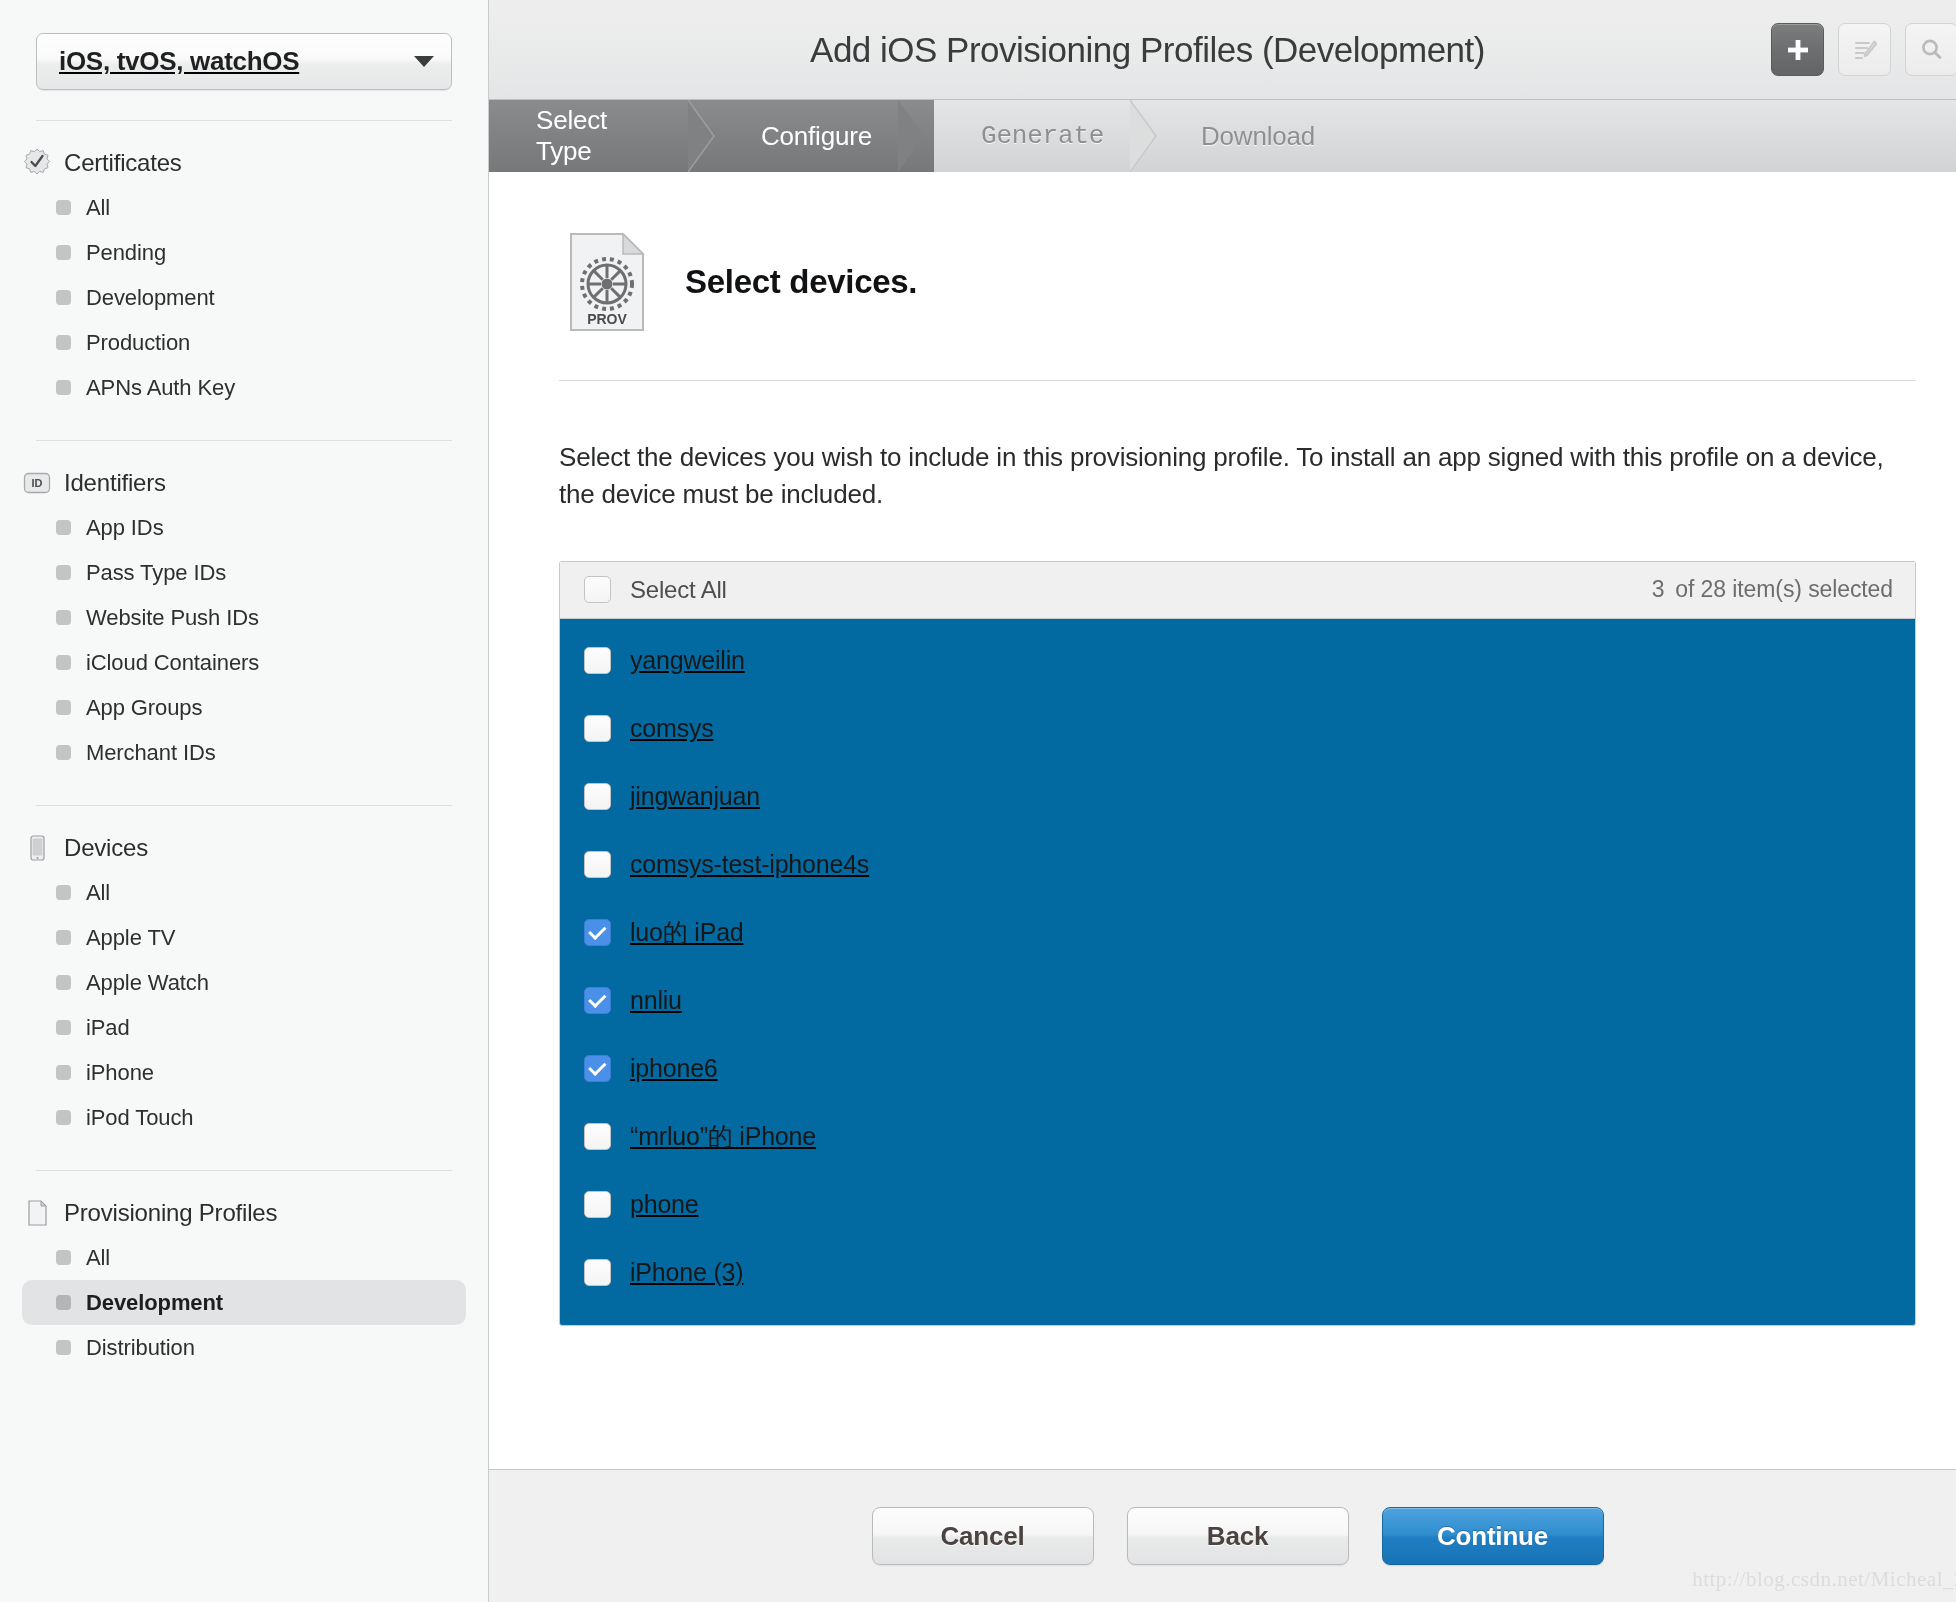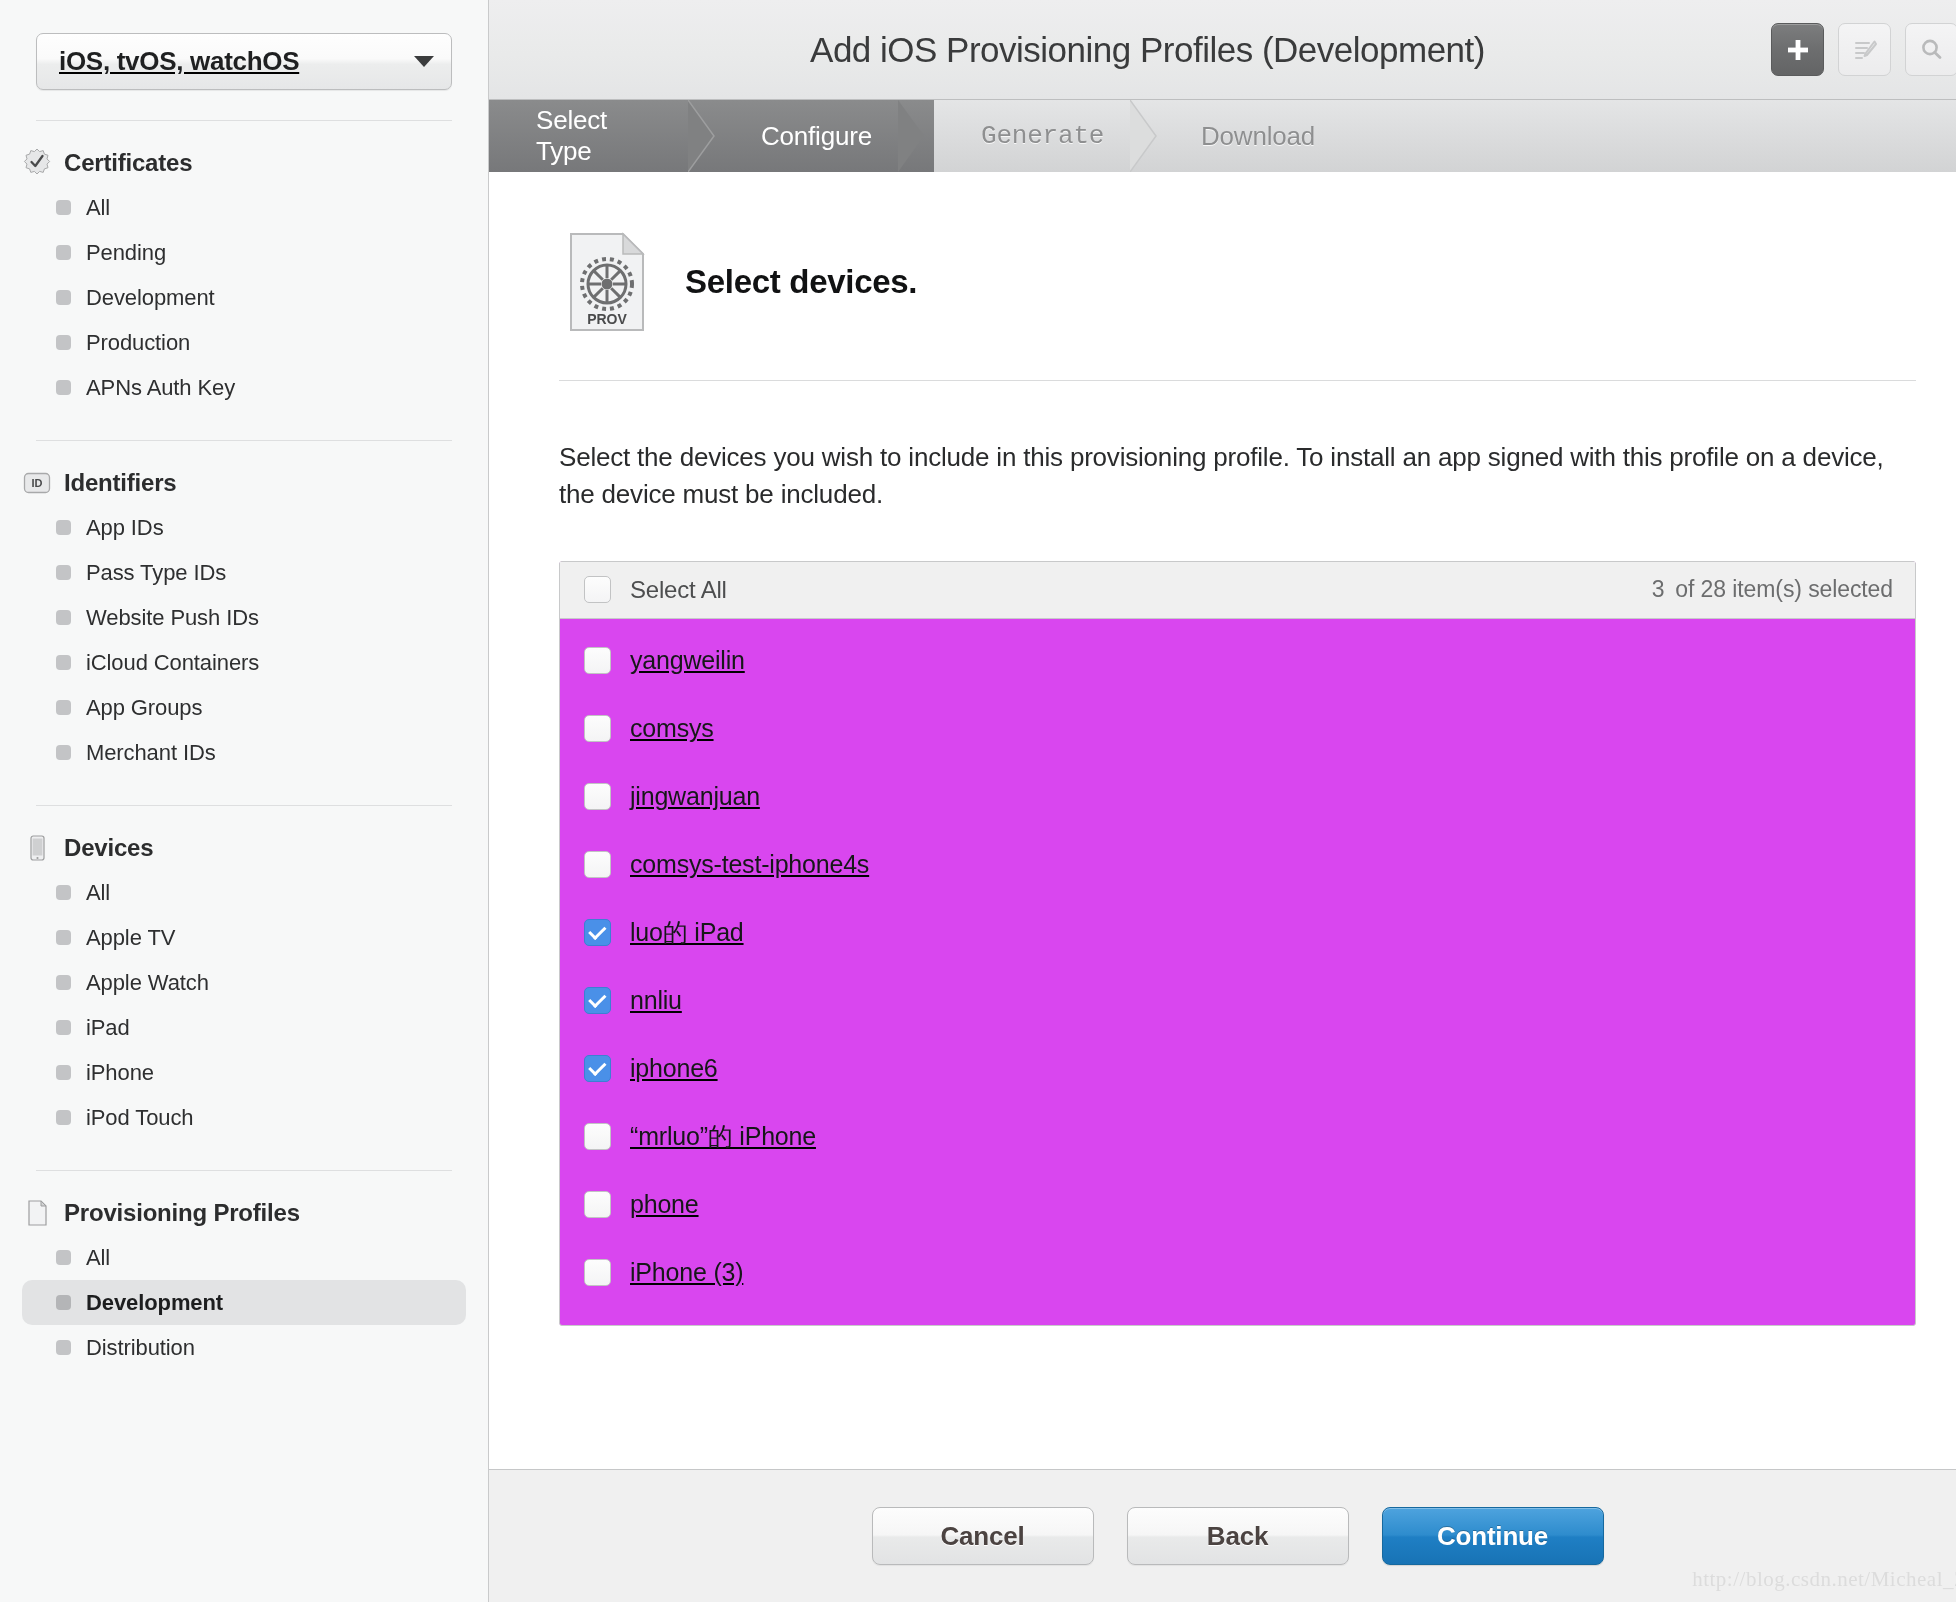--- a/index.html
+++ b/index.html
@@ -59,21 +59,21 @@
   .sb-group { padding-top: 20px; }
   .sb-head {
     display: flex;
     align-items: center;
     gap: 12px;
     padding: 0 0 0 22px;
     height: 44px;
   }
   .sb-head-label {
     font-size: 24px;
-    font-weight: bold;
+    font-weight: normal;
     color: #2c2d2e;
     letter-spacing: -0.2px;
   }
   .sb-icon {
     width: 30px; height: 30px;
     display: inline-flex;
     align-items: center;
     justify-content: flex-end;
     flex: 0 0 30px;
   }
@@ -229,21 +229,21 @@
     color: #2a2b2c;
     letter-spacing: -0.2px;
     max-width: 1330px;
   }
 
   
   .dev-table {
     margin-top: 48px;
     border: 1px solid #c8c9ca;
     border-radius: 3px;
-    background: #d946ef;
+    background: #0369a1;
     width: 1357px;
   }
   .dev-head {
     height: 57px;
     background: #f0f0f0;
     border-bottom: 1px solid #c8c9ca;
     display: flex;
     align-items: center;
     padding: 0 22px 0 24px;
     justify-content: space-between;

